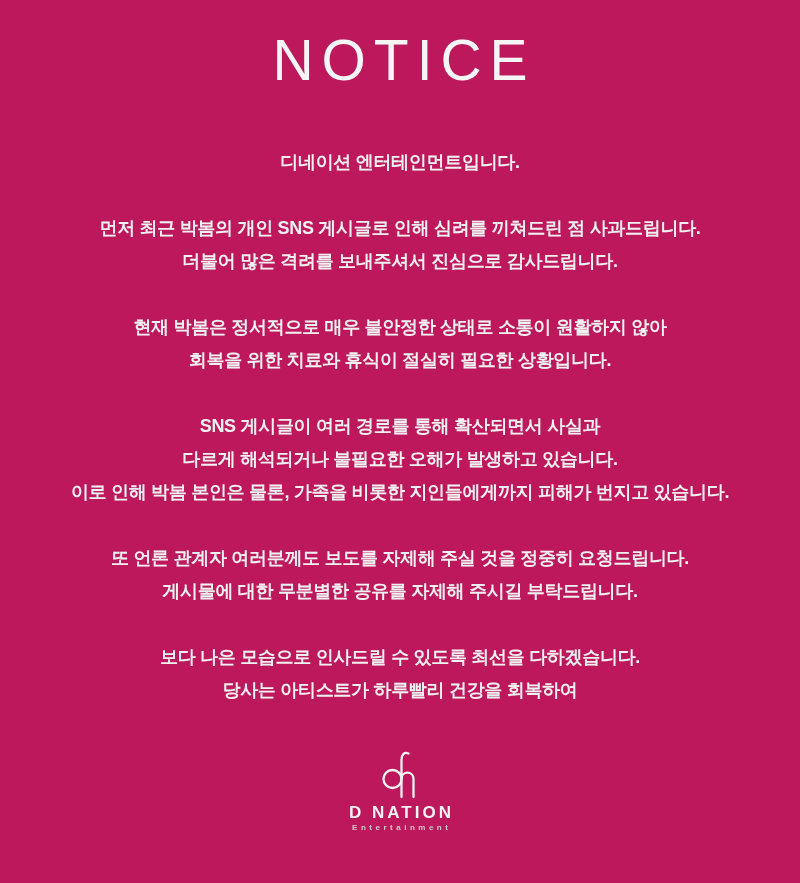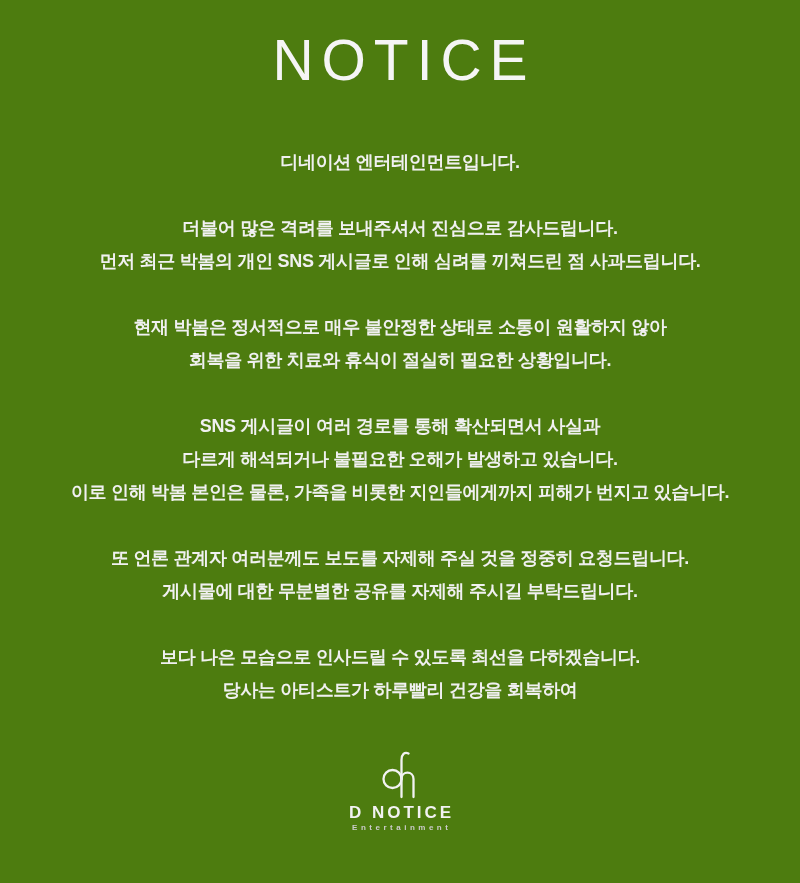--- a/index.html
+++ b/index.html
@@ -13,21 +13,21 @@
     overflow: hidden;
     font-family: "Liberation Sans", sans-serif;
   }
   .notice-wrap {
     width: 800px;
     height: 883px;
     display: flex;
     flex-direction: column;
     align-items: center;
     text-align: center;
-    background: #4d7c0f;
+    background: #be185d;
   }
   .notice-title {
     margin-top: 30px;
     font-size: 57px;
     line-height: 60px;
     font-weight: 300;
     letter-spacing: 0.14em;
     color: #f5f5f5;
     text-indent: 0.14em; 
   }
@@ -80,22 +80,22 @@
 
 <div class="notice-wrap">
 
   <div class="notice-title">NOTICE</div>
 
   <div class="notice-paragraph first">
     <p class="notice-line">디네이션 엔터테인먼트입니다.</p>
   </div>
 
   <div class="notice-paragraph">
+    <p class="notice-line">먼저 최근 박봄의 개인 SNS 게시글로 인해 심려를 끼쳐드린 점 사과드립니다.</p>
     <p class="notice-line">더불어 많은 격려를 보내주셔서 진심으로 감사드립니다.</p>
-    <p class="notice-line">먼저 최근 박봄의 개인 SNS 게시글로 인해 심려를 끼쳐드린 점 사과드립니다.</p>
   </div>
 
   <div class="notice-paragraph">
     <p class="notice-line">현재 박봄은 정서적으로 매우 불안정한 상태로 소통이 원활하지 않아</p>
     <p class="notice-line">회복을 위한 치료와 휴식이 절실히 필요한 상황입니다.</p>
   </div>
 
   <div class="notice-paragraph">
     <p class="notice-line">SNS 게시글이 여러 경로를 통해 확산되면서 사실과</p>
     <p class="notice-line">다르게 해석되거나 불필요한 오해가 발생하고 있습니다.</p>
@@ -111,17 +111,17 @@
     <p class="notice-line">보다 나은 모습으로 인사드릴 수 있도록 최선을 다하겠습니다.</p>
     <p class="notice-line">당사는 아티스트가 하루빨리 건강을 회복하여</p>
   </div>
 
   <div class="logo-block">
     <svg class="logo-mark" viewBox="0 0 40 50" fill="none" xmlns="http://www.w3.org/2000/svg">
       <circle cx="12.5" cy="30" r="9" stroke="#f2f2f2" stroke-width="2.3"></circle>
       <path d="M21.5 48 L21.5 11 C21.5 5.5 24.5 2.5 28.5 4.5" stroke="#f2f2f2" stroke-width="2.3" stroke-linecap="round"></path>
       <path d="M21.5 30 C21.5 21.5 33.5 21.5 33.5 30 L33.5 48" stroke="#f2f2f2" stroke-width="2.3" stroke-linecap="round"></path>
     </svg>
-    <div class="logo-name">D NOTICE</div>
+    <div class="logo-name">D NATION</div>
     <div class="logo-subtitle">Entertainment</div>
   </div>
 
 </div>
 
 </body></html>

